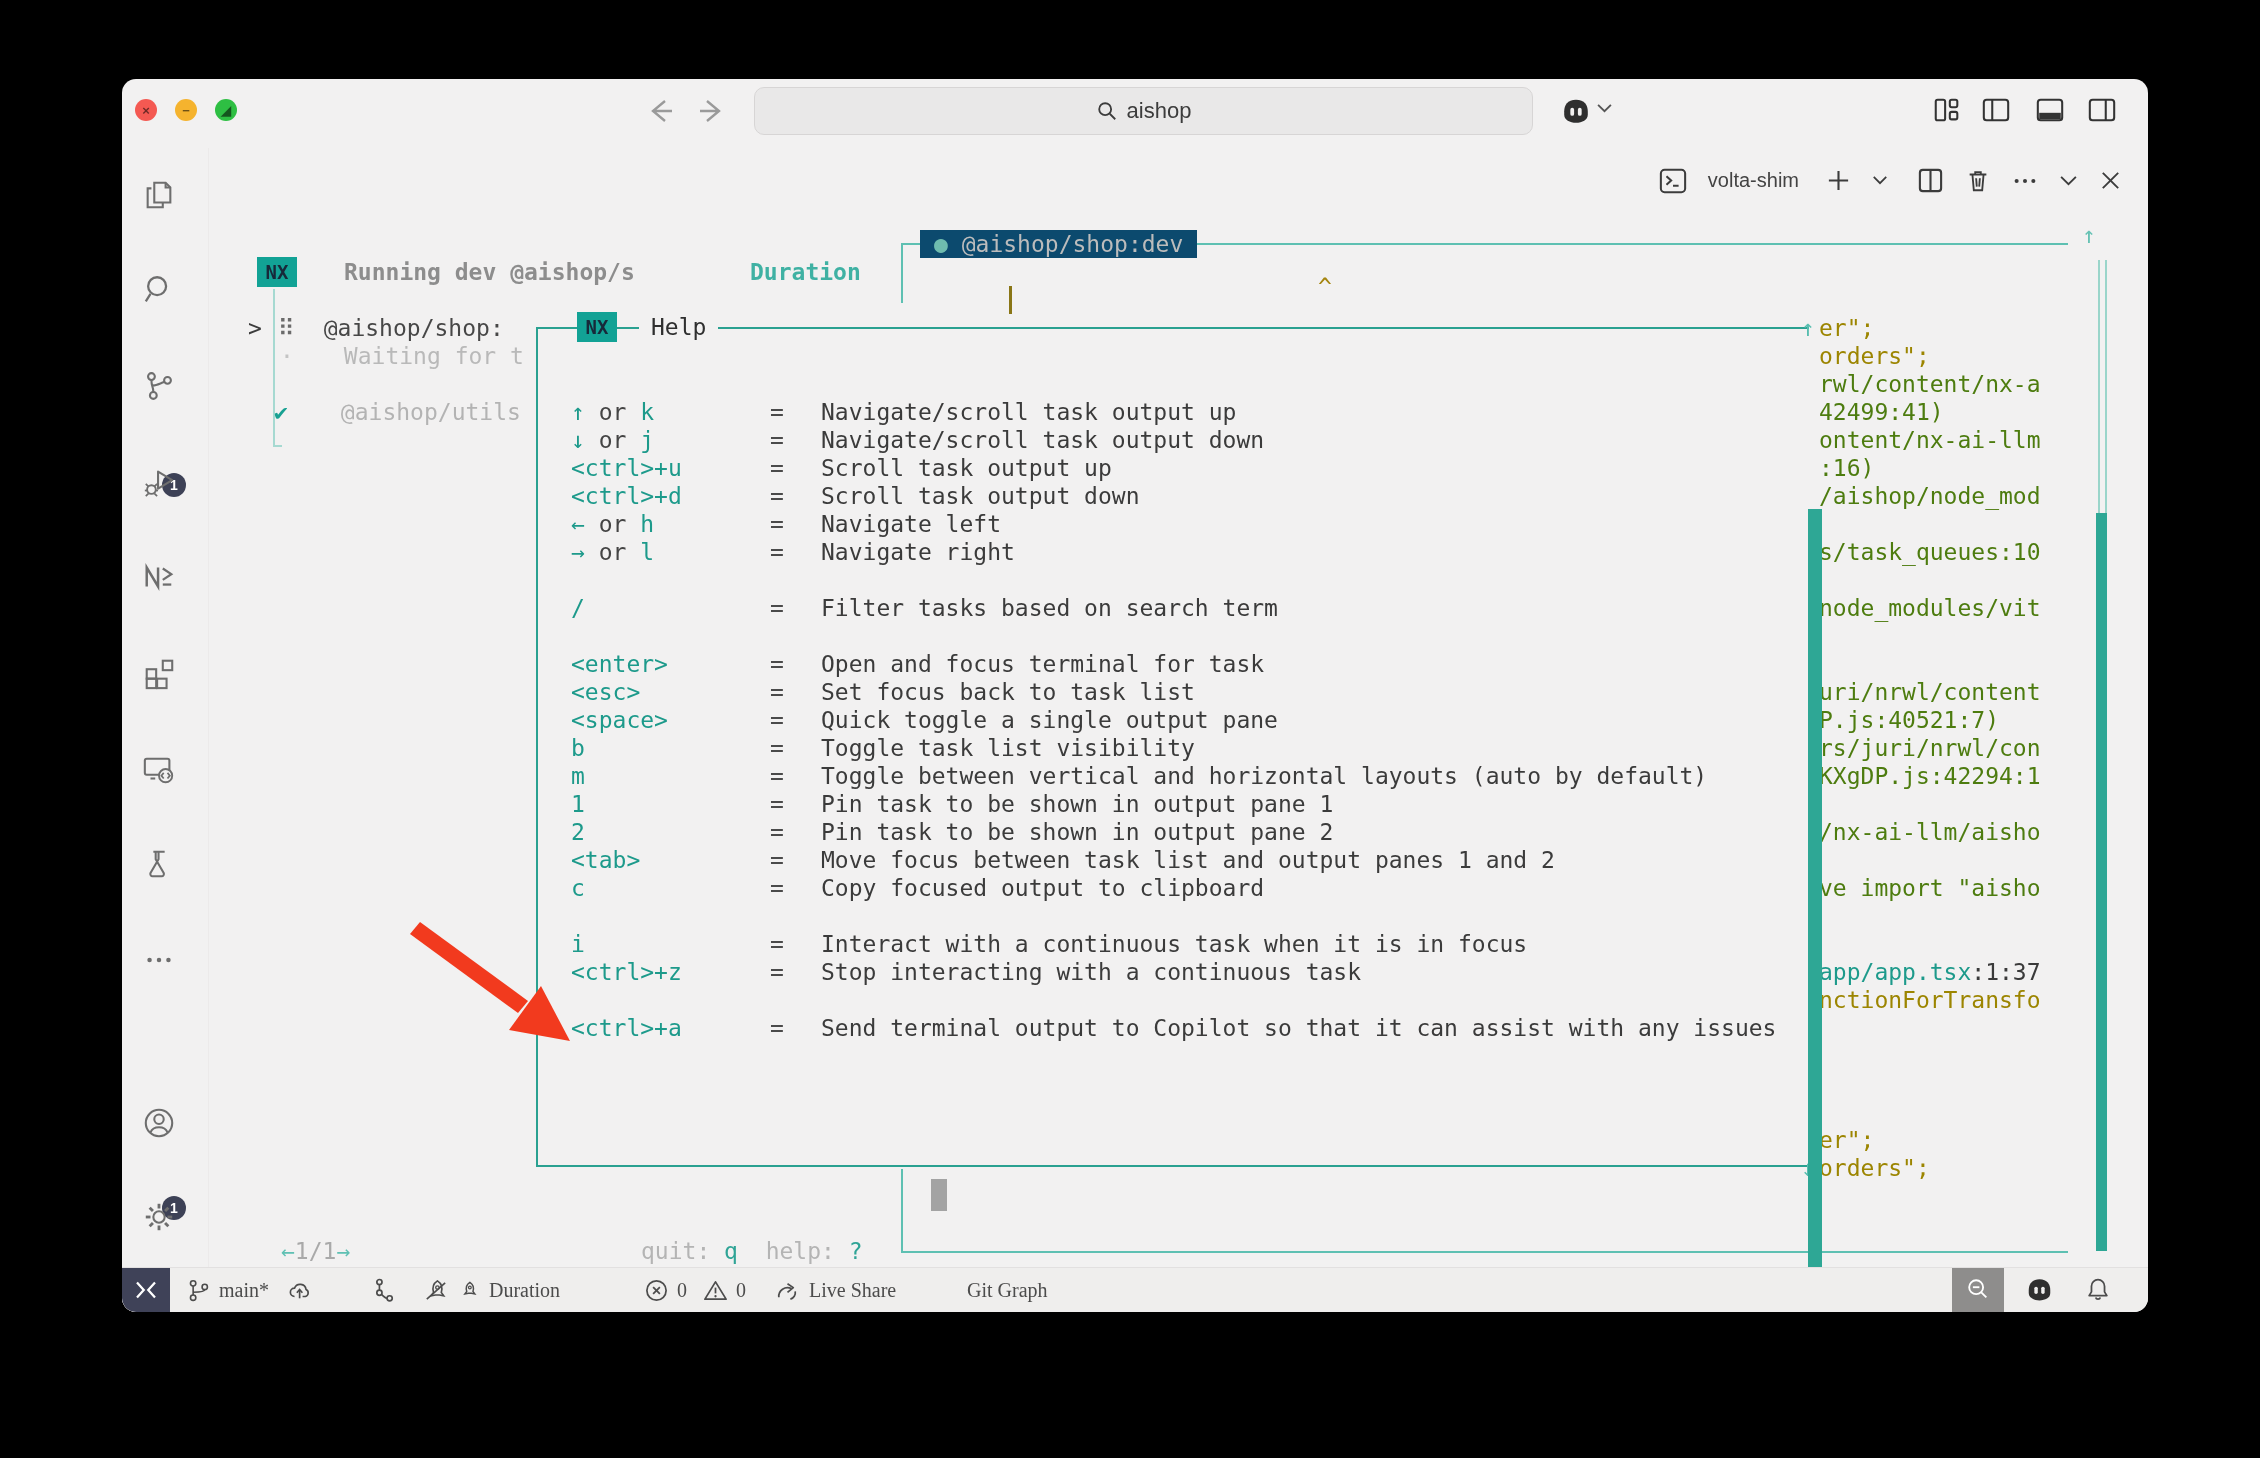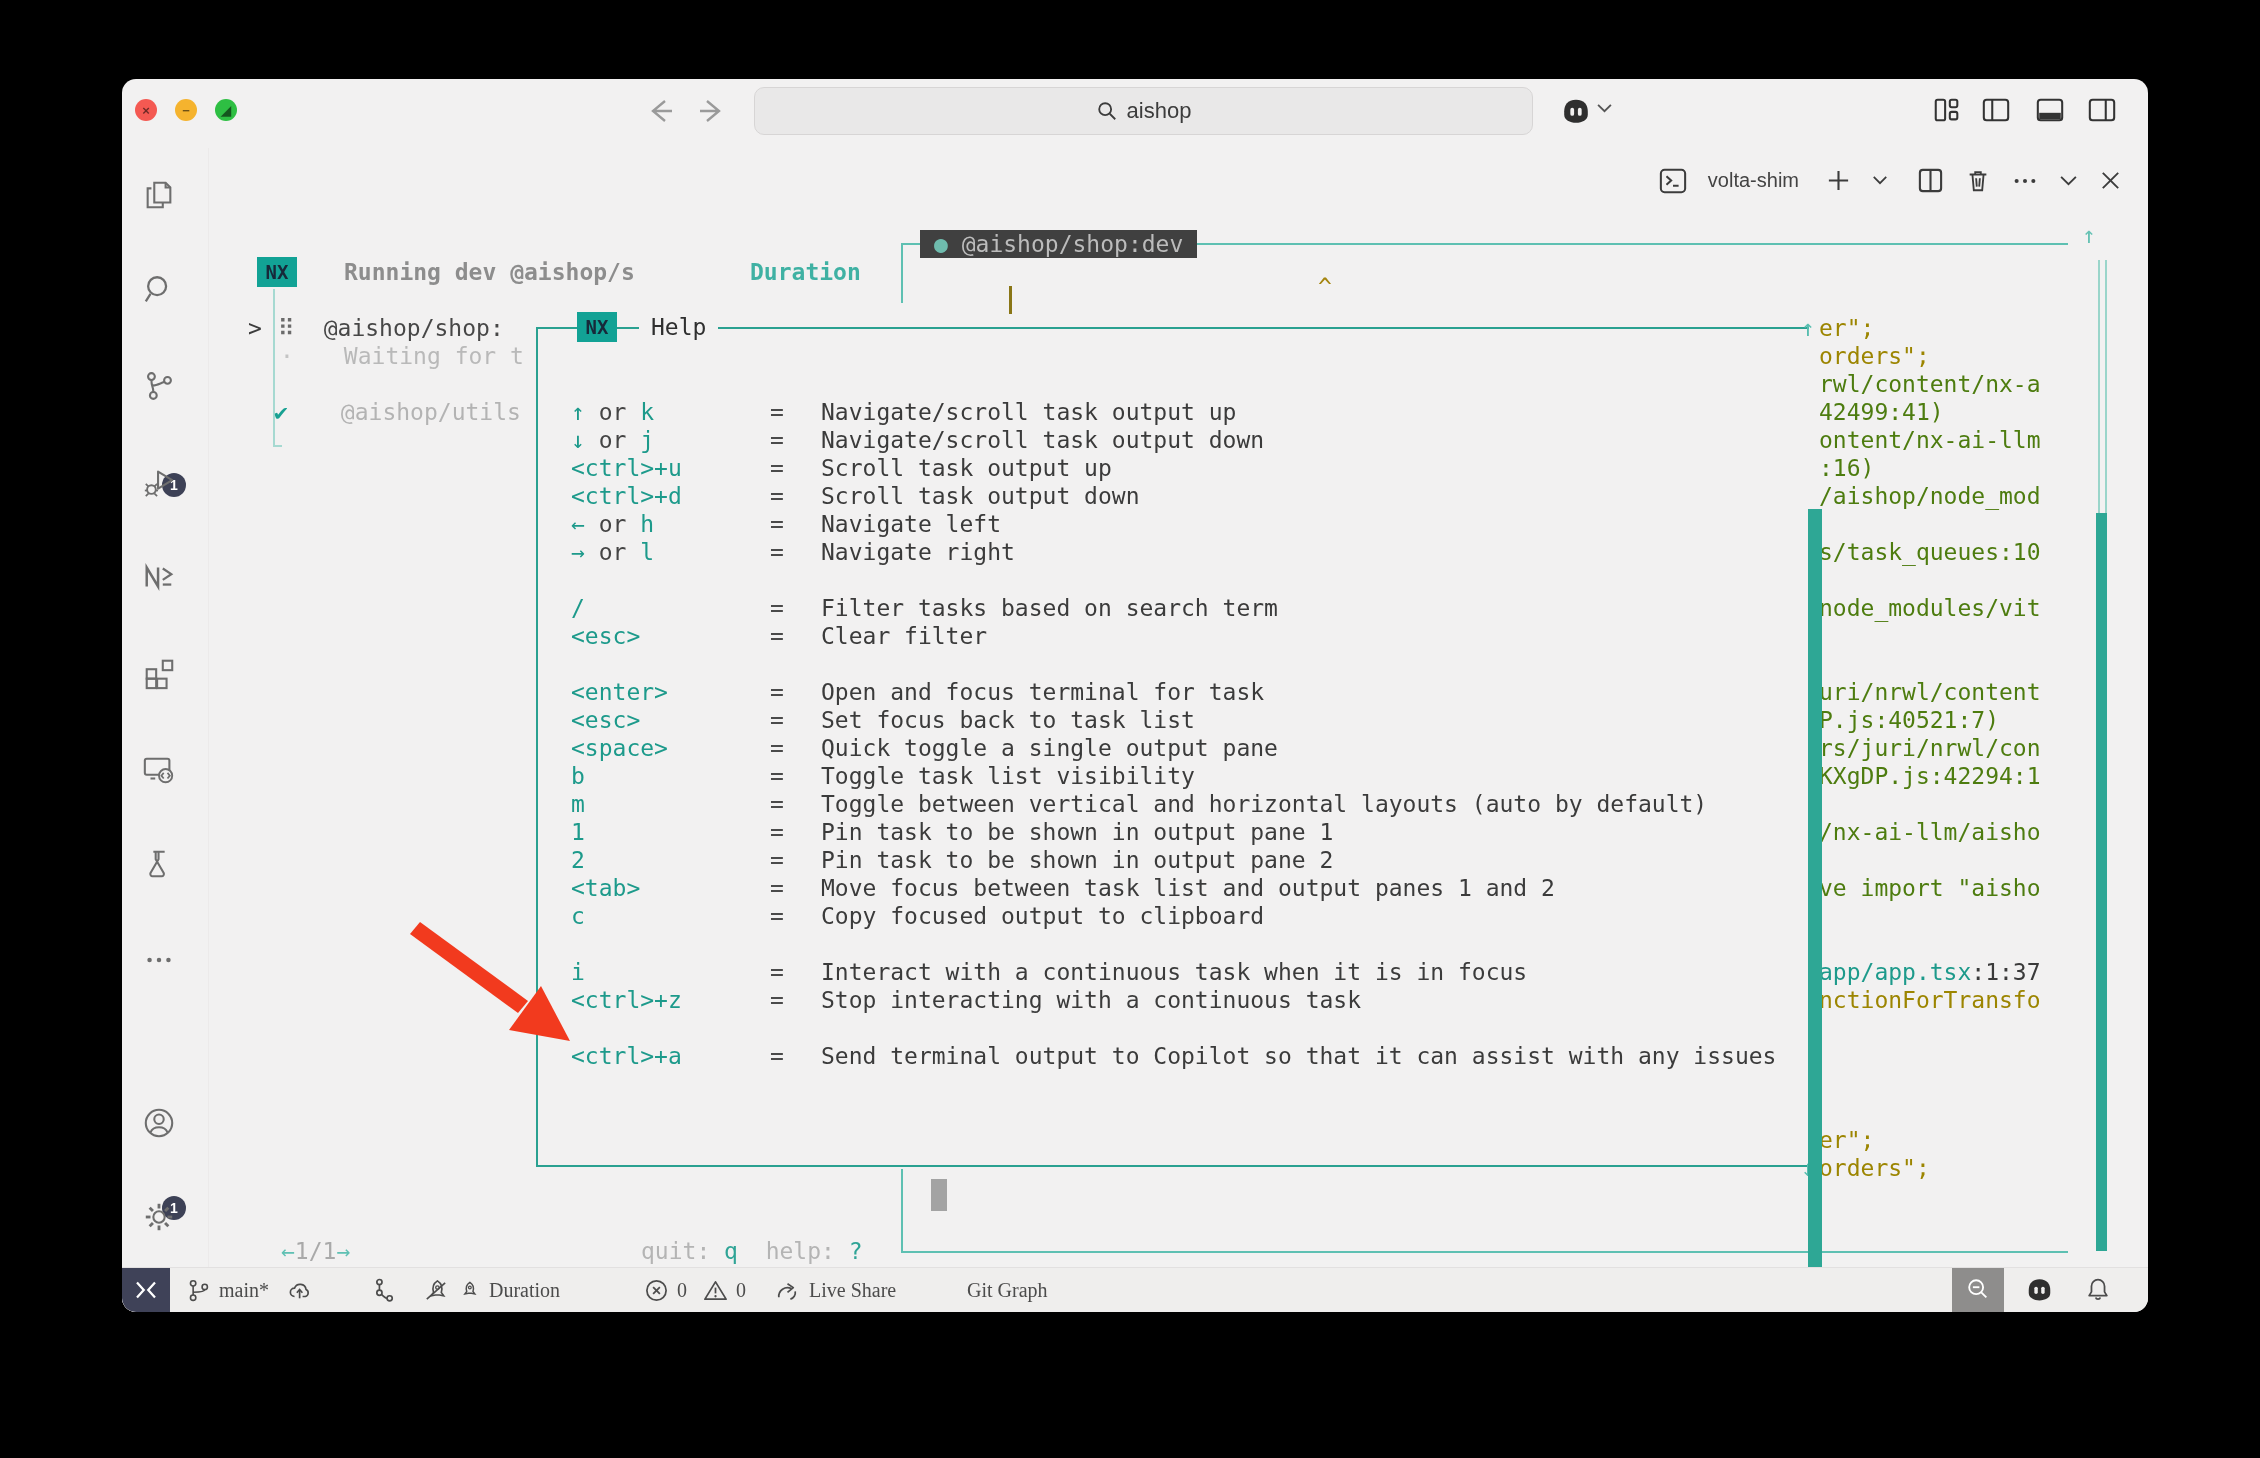--- a/index.html
+++ b/index.html
@@ -266,21 +266,21 @@
     <div class="nxbadge" style="left:135px;top:44px;">NX</div>
     <div class="abs" style="left:222px;top:45px;font-weight:bold;color:#8d8d8d;">Running dev @aishop/s</div>
     <div class="abs" style="left:628px;top:45px;font-weight:bold;color:#3fb1a3;">Duration</div>
     <div style="position:absolute;left:151px;top:76px;width:2px;height:158px;background:#a6d9d1;"></div>
     <div style="position:absolute;left:151px;top:232px;width:9px;height:2px;background:#a6d9d1;"></div>
 
     <div class="tealline" style="left:779px;top:30px;width:1167px;height:2px;"></div>
     <div class="tealline" style="left:779px;top:30px;width:2px;height:60px;"></div>
     <div class="tealline" style="left:779px;top:956px;width:2px;height:84px;"></div>
     <div class="tealline" style="left:779px;top:1038px;width:1167px;height:2px;"></div>
-    <div class="abs" style="left:798px;top:17px;background:#404040;padding:0 14px;"><span style="color:#6fbcae;">●</span><span style="color:#bcbcbc;"> </span><span style="color:#bcbcbc;">@aishop/shop:dev</span></div>
+    <div class="abs" style="left:798px;top:17px;background:#0c4a6e;padding:0 14px;"><span style="color:#6fbcae;">●</span><span style="color:#bcbcbc;"> </span><span style="color:#bcbcbc;">@aishop/shop:dev</span></div>
     <div style="position:absolute;left:809px;top:966px;width:16px;height:32px;background:#a3a3a3;"></div>
 
     <div style="position:absolute;left:887px;top:73px;width:3px;height:28px;background:#8a7616;"></div>
     <div class="abs" style="left:1196px;top:60px;color:#a5850f;">^</div>
 
     <div class="abs" style="left:126px;top:101px;"><span style="color:#3c3c3c;">&gt;</span><span style="color:#6b6b6b;margin-left:16px;">⠿</span><span style="color:#474747;margin-left:29px;">@aishop/shop:</span></div>
     <div class="abs" style="left:158px;top:129px;"><span style="color:#c4c4c4;">·</span><span style="color:#b9b9b9;margin-left:50px;">Waiting for t</span></div>
     <div class="abs" style="left:152px;top:185px;"><span style="color:#18a192;">✔</span><span style="color:#b3b3b3;margin-left:53px;">@aishop/utils</span></div>
 
     <div class="boxline" style="left:414px;top:114px;width:2px;height:840px;"></div>
@@ -300,21 +300,20 @@
         <div class="hrow"><span class="hk"><span class="tk">&lt;ctrl&gt;+d</span><span class="hmid"></span><span class="tk"></span></span><span class="heq">=</span><span class="hd">Scroll task output down</span></div>
 
         <div class="hrow"><span class="hk"><span class="tk">←</span><span class="hmid"> or </span><span class="tk">h</span></span><span class="heq">=</span><span class="hd">Navigate left</span></div>
 
         <div class="hrow"><span class="hk"><span class="tk">→</span><span class="hmid"> or </span><span class="tk">l</span></span><span class="heq">=</span><span class="hd">Navigate right</span></div>
 
         <div class="hrow"><span class="hk"><span class="tk"></span><span class="hmid"></span><span class="tk"></span></span><span class="heq"></span><span class="hd"></span></div>
 
         <div class="hrow"><span class="hk"><span class="tk">/</span><span class="hmid"></span><span class="tk"></span></span><span class="heq">=</span><span class="hd">Filter tasks based on search term</span></div>
 
-        <div class="hrow"><span class="hk"><span class="tk">&lt;esc&gt;</span><span class="hmid"></span><span class="tk"></span></span><span class="heq">=</span><span class="hd">Clear filter</span></div>
 
         <div class="hrow"><span class="hk"><span class="tk"></span><span class="hmid"></span><span class="tk"></span></span><span class="heq"></span><span class="hd"></span></div>
 
         <div class="hrow"><span class="hk"><span class="tk">&lt;enter&gt;</span><span class="hmid"></span><span class="tk"></span></span><span class="heq">=</span><span class="hd">Open and focus terminal for task</span></div>
 
         <div class="hrow"><span class="hk"><span class="tk">&lt;esc&gt;</span><span class="hmid"></span><span class="tk"></span></span><span class="heq">=</span><span class="hd">Set focus back to task list</span></div>
 
         <div class="hrow"><span class="hk"><span class="tk">&lt;space&gt;</span><span class="hmid"></span><span class="tk"></span></span><span class="heq">=</span><span class="hd">Quick toggle a single output pane</span></div>
 
         <div class="hrow"><span class="hk"><span class="tk">b</span><span class="hmid"></span><span class="tk"></span></span><span class="heq">=</span><span class="hd">Toggle task list visibility</span></div>

